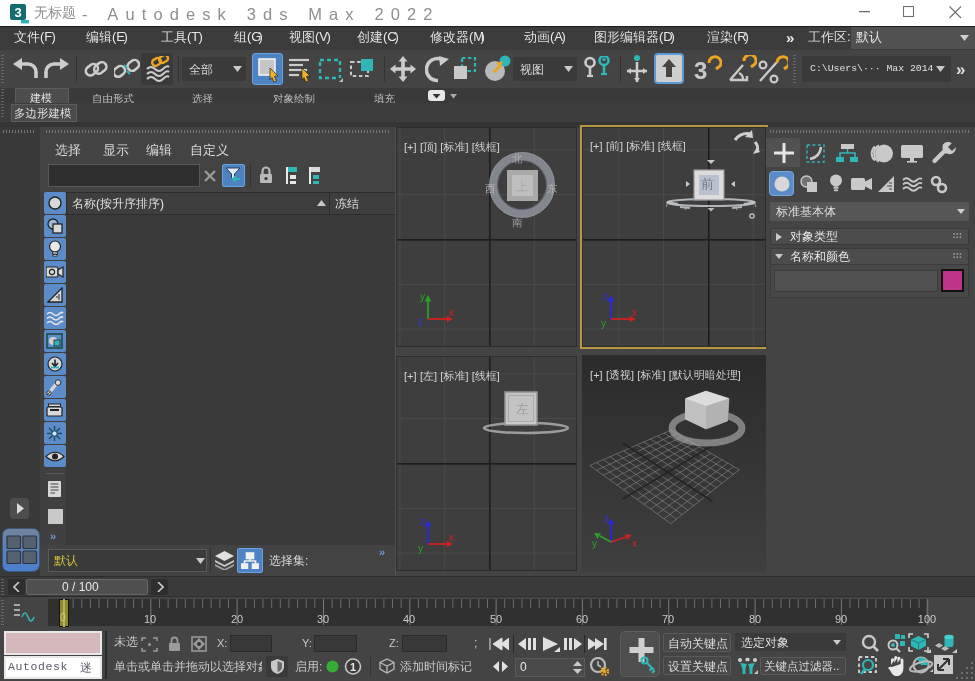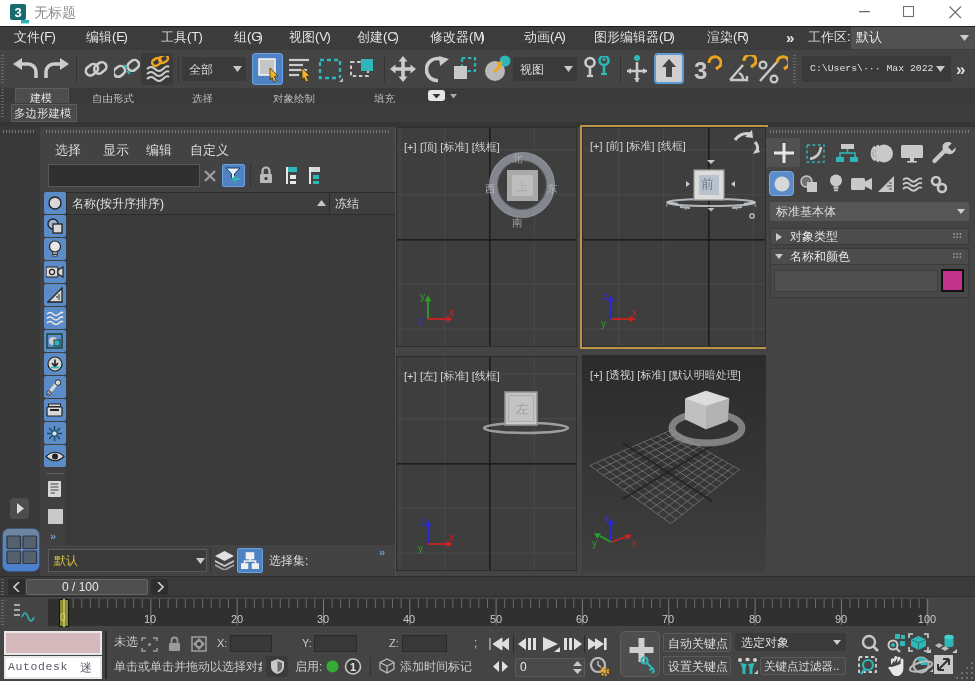--- a/index.html
+++ b/index.html
@@ -116,20 +116,21 @@
     <svg style="position:absolute;left:9px;top:4px;" width="20" height="20" viewBox="0 0 20 20">
 <rect x="1" y="0" width="16" height="16" rx="2" fill="#156b6e"></rect>
 <text x="9" y="13" font-family="Liberation Sans" font-size="13px" font-weight="bold" fill="#fff" text-anchor="middle">3</text>
 <rect x="12" y="16" width="8" height="3.4" fill="#29b3b8"></rect>
 </svg>
     <div style="position:absolute;left:34px;top:5px;"><svg width="42.0" height="16.52" viewBox="0 0 42.0 16.52" style="overflow:visible">
         <use href="#u65e0" transform="matrix(0.013672,0,0,-0.013672,0.00,12.32)" fill="#8a8a8a"></use>
         <use href="#u6807" transform="matrix(0.013672,0,0,-0.013672,14.00,12.32)" fill="#8a8a8a"></use>
         <use href="#u9898" transform="matrix(0.013672,0,0,-0.013672,28.00,12.32)" fill="#8a8a8a"></use>
       </svg></div>
+    <div style="position:absolute;left:82px;top:4px;font-size:16.5px;color:#8f8f8f;white-space:pre;letter-spacing:7.1px;word-spacing:2px;">- Autodesk 3ds Max 2022</div>
     <svg style="position:absolute;left:859px;top:11px;" width="16" height="5" viewBox="0 0 16 5">
       <rect x="0" y="0" width="11" height="1.3" fill="#6e6e6e"></rect>
     </svg>
     <svg style="position:absolute;left:903px;top:6px;" width="14" height="14" viewBox="0 0 14 14">
       <rect x="0.5" y="0.5" width="10" height="10" fill="none" stroke="#6e6e6e" stroke-width="1.1"></rect>
     </svg>
     <svg style="position:absolute;left:948px;top:5px;" width="16" height="16" viewBox="0 0 16 16">
       <path d="M1.5 1.5 L13 13 M13 1.5 L1.5 13" stroke="#6e6e6e" stroke-width="1.1" fill="none"></path>
     </svg>
     <div style="position:absolute;left:0;top:26px;width:975px;height:24px;background:#3c3c3c;border-top:1px solid #1f1f1f;box-sizing:border-box;"></div>
@@ -346,21 +347,21 @@
       <path d="M17 6 a6 6 0 1 1 11 3 l-4 3" fill="none" stroke="#eda521" stroke-width="3"></path>
     </svg>
     <svg style="position:absolute;left:758px;top:55px;" width="30" height="30" viewBox="0 0 30 30">
       <circle cx="5" cy="10" r="3.4" fill="none" stroke="#c9c9c9" stroke-width="2.2"></circle>
       <circle cx="16" cy="24" r="3.4" fill="none" stroke="#c9c9c9" stroke-width="2.2"></circle>
       <path d="M2 26 L19 7" stroke="#c9c9c9" stroke-width="2.4"></path>
       <path d="M19 8 a6 6 0 1 1 11 3 l-4 3" fill="none" stroke="#eda521" stroke-width="3"></path>
     </svg>
     <div style="position:absolute;left:793px;top:55px;width:3px;height:28px;background:repeating-linear-gradient(#666 0 1px,transparent 1px 3px);"></div>
     <div style="position:absolute;left:802px;top:56px;width:149px;height:26px;background:#3a3a3a;border-radius:2px;"></div>
-    <div style="position:absolute;left:810px;top:63px;font-size:11.5px;color:#e0e0e0;white-space:pre;font-family:Liberation Mono,monospace;font-size:9.8px;letter-spacing:0px;">C:\Users\··· Max 2022</div>
+    <div style="position:absolute;left:810px;top:63px;font-size:11.5px;color:#e0e0e0;white-space:pre;font-family:Liberation Mono,monospace;font-size:9.8px;letter-spacing:0px;">C:\Users\··· Max 2014</div>
     <svg style="position:absolute;left:936px;top:66px;" width="9" height="7" viewBox="0 0 9 7">
       <path d="M0 0 L9 0 L4.5 6 Z" fill="#c9c9c9"></path>
     </svg>
     <div style="position:absolute;left:956px;top:59px;font-size:17px;color:#e0e0e0;font-weight:bold;white-space:pre;">»</div>
     <div style="position:absolute;left:0;top:88px;width:975px;height:15px;background:#3a3a3a;"></div>
     <div style="position:absolute;left:15px;top:88px;width:54px;height:15px;background:#4d4d4d;border:1px solid #5c5c5c;border-bottom:none;box-sizing:border-box;"></div>
     <div style="position:absolute;left:30px;top:90px;"><svg width="22.0" height="12.98" viewBox="0 0 22.0 12.98" style="overflow:visible">
         <use href="#u5efa" transform="matrix(0.010742,0,0,-0.010742,0.00,9.68)" fill="#f0f0f0"></use>
         <use href="#u6a21" transform="matrix(0.010742,0,0,-0.010742,11.00,9.68)" fill="#f0f0f0"></use>
       </svg></div>

